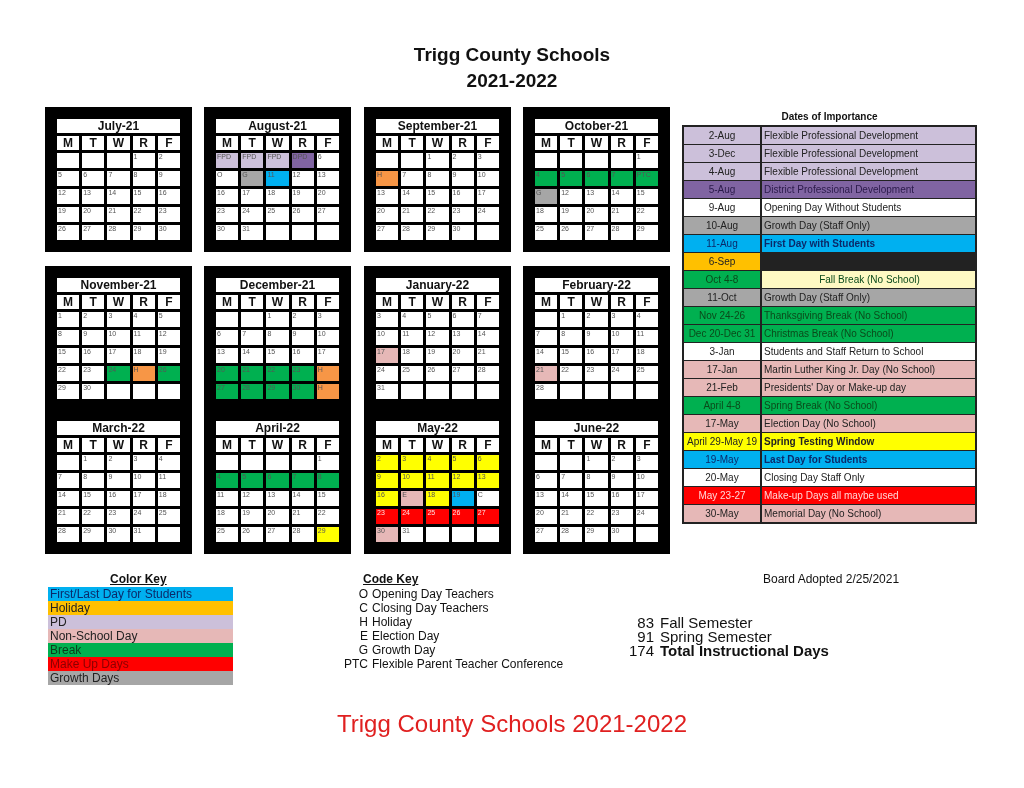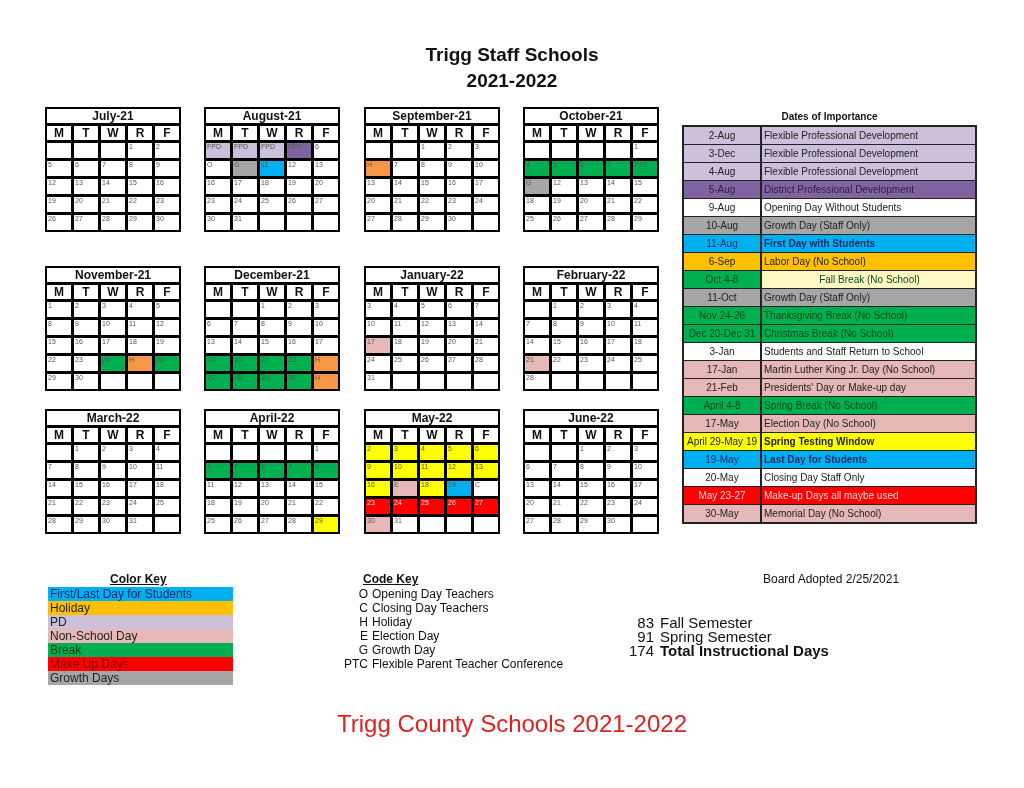--- a/index.html
+++ b/index.html
@@ -3,21 +3,21 @@
 <meta charset="utf-8">
 <style>
   html, body { margin: 0; padding: 0; background: #ffffff; }
   body { width: 1024px; height: 788px; position: relative; overflow: hidden;
          font-family: "Liberation Sans", sans-serif; color: #111; }
   .title { position: absolute; left: 0; width: 1024px; text-align: center;
            font-weight: bold; font-size: 19px; color: #111; }
   .title.l1 { top: 44px; }
   .title.l2 { top: 70px; }
 
-  .cal { position: absolute; width: 136px; background: #000; padding: 2px;
+  .cal { position: absolute; width: 147px; background: #000; padding: 12px;
          box-sizing: border-box; }
   .cal .mtitle { background: #fff; height: 14px; line-height: 14px; text-align: center;
                  font-weight: bold; font-size: 12px; margin-bottom: 3px; }
   .cal .grid { display: grid; grid-template-columns: repeat(5, 1fr); column-gap: 3px; row-gap: 3px; }
   .cal .hd { background: #fff; height: 14px; line-height: 14px; text-align: center;
              font-weight: bold; font-size: 12px; }
   .cal .d { background: #fff; height: 15px; font-size: 7px; line-height: 8px;
             padding-left: 1px; color: #555; overflow: hidden; }
   .c-fpd { background: #ccc0da !important; }
   .c-dpd { background: #8064a2 !important; }
@@ -52,21 +52,21 @@
   .sem .row { display: flex; height: 14px; line-height: 14px; }
   .sem .num { width: 26px; text-align: right; padding-right: 6px; }
   .sem .bold { font-weight: bold; }
 
   .footer { position: absolute; left: 0; width: 1024px; top: 710px; text-align: center;
             color: #e02020; font-size: 24px; }
 </style>
 </head>
 <body>
 
-<div class="title l1">Trigg Staff Schools</div>
+<div class="title l1">Trigg County Schools</div>
 <div class="title l2">2021-2022</div>
 
 <div id="calendars">
     <div class="cal" style="left: 45px; top: 107px;">
       <div class="mtitle">July-21</div>
       <div class="grid">
         <div class="hd">M</div>
         <div class="hd">T</div>
         <div class="hd">W</div>
         <div class="hd">R</div>
@@ -510,21 +510,20 @@
     <div class="row">
       <div class="date" style="background: rgb(166, 166, 166); color: rgb(34, 34, 34);">10-Aug</div>
       <div class="desc" style="background: rgb(166, 166, 166); color: rgb(34, 34, 34);">Growth Day (Staff Only)</div>
     </div>
     <div class="row">
       <div class="date" style="background: rgb(0, 176, 240); color: rgb(10, 42, 106);">11-Aug</div>
       <div class="desc" style="background: rgb(0, 176, 240); color: rgb(10, 42, 106); font-weight: bold;">First Day with Students</div>
     </div>
     <div class="row">
       <div class="date" style="background: rgb(255, 192, 0); color: rgb(34, 34, 34);">6-Sep</div>
-      <div class="desc" style="background: rgb(255, 192, 0); color: rgb(34, 34, 34);">Labor Day (No School)</div>
     </div>
     <div class="row">
       <div class="date" style="background: rgb(0, 176, 80); color: rgb(10, 74, 26);">Oct 4-8</div>
       <div class="desc" style="background: #fef9c3; color: rgb(10, 74, 26); text-align: center;">Fall Break (No School)</div>
     </div>
     <div class="row">
       <div class="date" style="background: rgb(166, 166, 166); color: rgb(34, 34, 34);">11-Oct</div>
       <div class="desc" style="background: rgb(166, 166, 166); color: rgb(34, 34, 34);">Growth Day (Staff Only)</div>
     </div>
     <div class="row">

